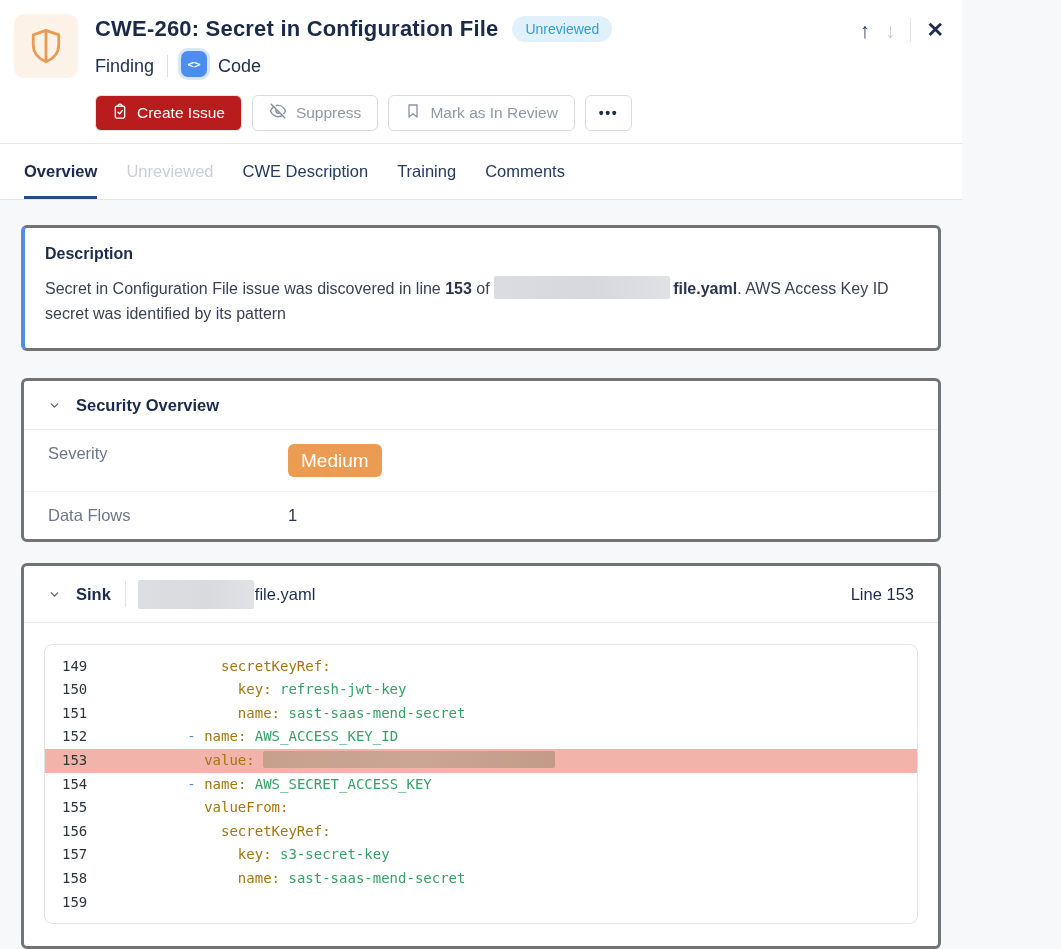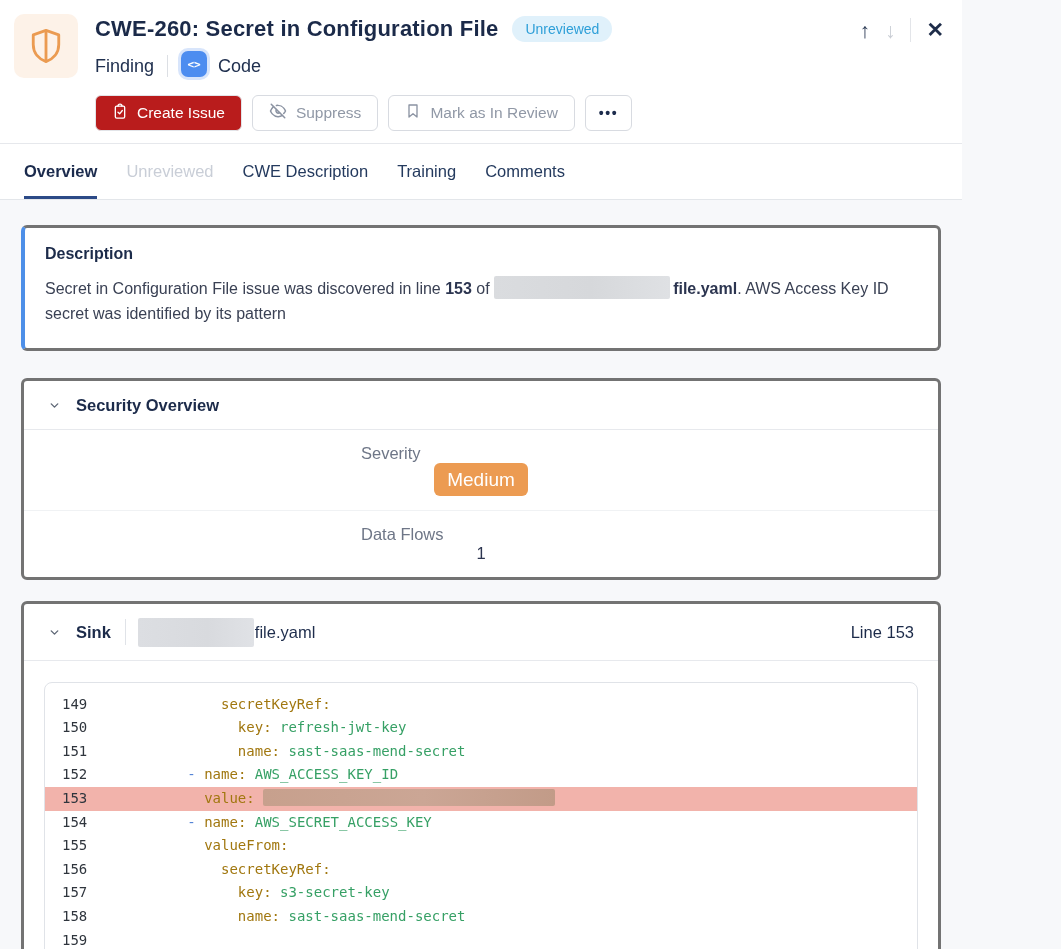--- a/index.html
+++ b/index.html
@@ -77,21 +77,21 @@
   }
 
   .section-card { margin-bottom:21px; }
   .section-header {
     display:flex; align-items:center; padding:15px 24px 14px 24px;
     border-bottom:1px solid #e7e9ed;
   }
   .chevron-btn { background:none; border:none; cursor:pointer; display:flex; align-items:center; padding:0; margin-right:15px; }
   .section-title { font-size:16.5px; font-weight:bold; color:#1c2b4a; }
 
-  .kv-row { display:flex; align-items:center; padding:14px 24px;flex-direction:column; }
+  .kv-row { display:flex; padding:14px 24px; }
   .kv-row + .kv-row { border-top:1px solid #f0f2f4; }
   .kv-label { width:240px; flex:0 0 auto; font-size:16.5px; color:#6e7687; }
   .kv-value { font-size:16.5px; color:#2c3550; }
   .severity-badge {
     display:inline-block; background:#ec9b52; color:#fff; font-size:19px;
     padding:7px 13px; border-radius:6px; line-height:1;
   }
 
   .sink-header { display:flex; align-items:center; padding:14px 24px 13px 24px; border-bottom:1px solid #e7e9ed; }
   .sink-title { font-size:16.5px; font-weight:bold; color:#1c2b4a; margin-right:14px; }

